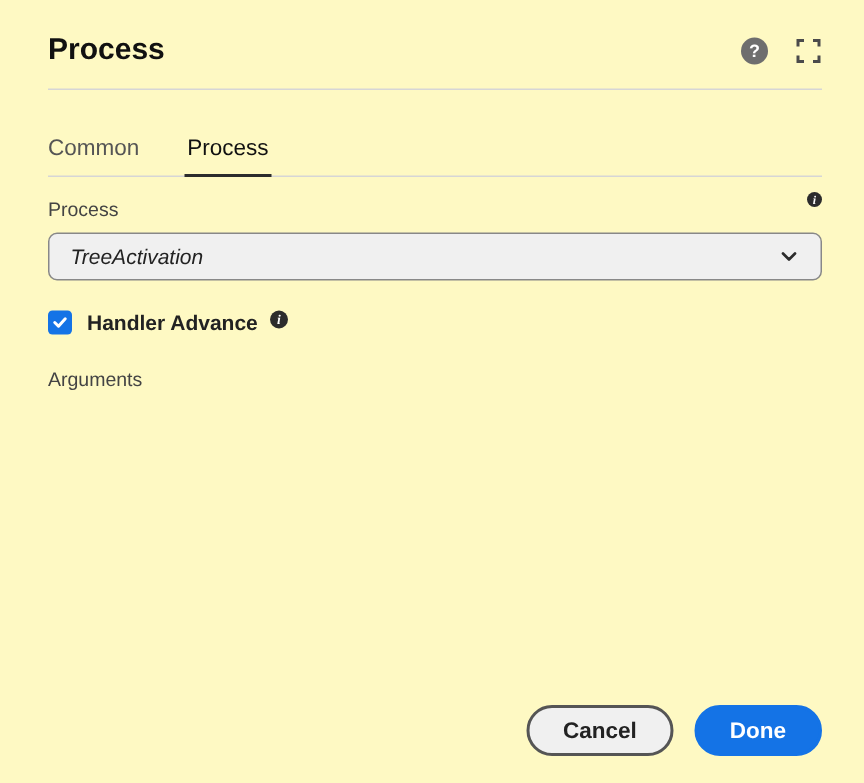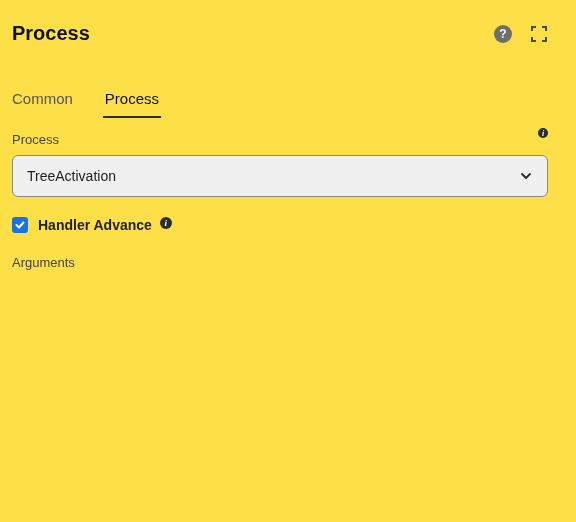--- a/index.html
+++ b/index.html
@@ -7,22 +7,22 @@
     margin: 0;
     padding: 0;
     width: 576px;
     height: 522px;
     background: #f0f0f0;
     font-family: -apple-system, BlinkMacSystemFont, "Segoe UI", Arial, sans-serif;
     font-size: 14px;
     color: #2c2c2c;
   }
   .dialog {
-    background: #fde047;
-    padding: 22px 28px 18px 12px;
+    background: #fef9c3;
+    padding: 22px 28px 18px 32px;
     position: relative;
     height: 100%;
   }
   .header {
     display: flex;
     align-items: center;
     justify-content: space-between;
     padding-bottom: 14px;
     border-bottom: 1px solid #d6d6d6;
   }
@@ -99,26 +99,27 @@
   .field-label {
     font-size: 13px;
     color: #444;
     margin-bottom: 8px;
     display: block;
   }
   .select-wrap {
     border: 1px solid #888;
     border-radius: 6px;
     background: #f0f0f0;
-    height: 42px;
+    height: 32px;
     display: flex;
     align-items: center;
     justify-content: space-between;
     padding: 0 14px;
     cursor: pointer;
+    font-style: italic;
   }
   .select-value {
     font-size: 14px;
     color: #222;
   }
   .chevron svg { display: block; }
   .checkbox-row {
     display: flex;
     align-items: flex-start;
     gap: 10px;
@@ -251,14 +252,18 @@
         </svg>
     </div>
     <span class="cb-label">Handler Advance</span>
     <div class="cb-info">i</div>
   </div>
 
   <div class="field-row" style="margin-top:22px">
     <label class="field-label">Arguments</label>
   </div>
 
+  <div class="footer">
+    <div class="btn btn-cancel">Cancel</div>
+    <div class="btn btn-done">Done</div>
+  </div>
 
 </div>
 
 </body></html>

